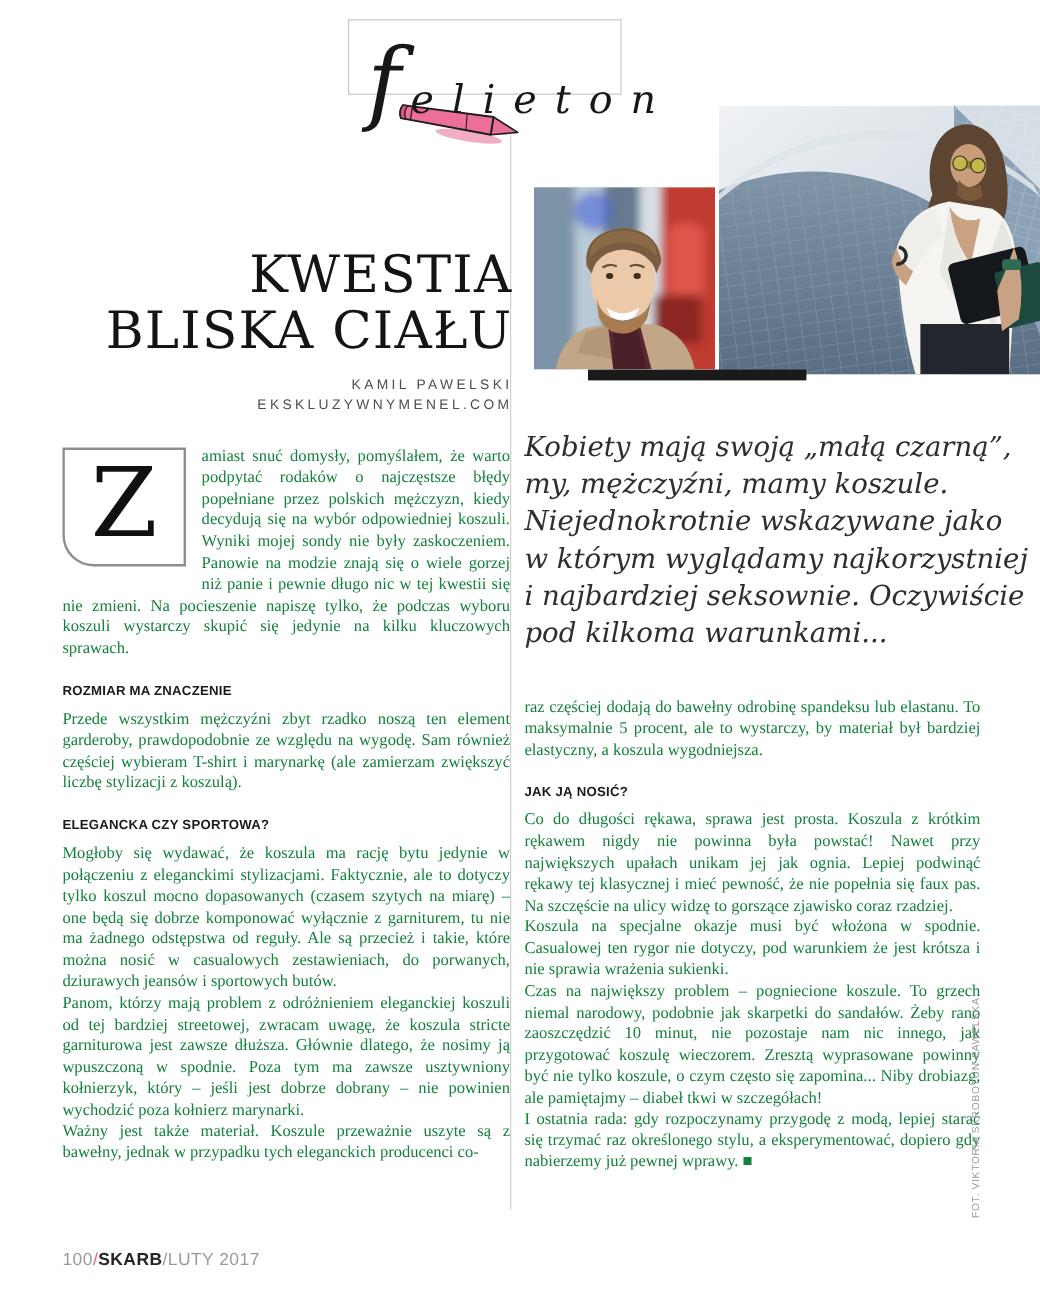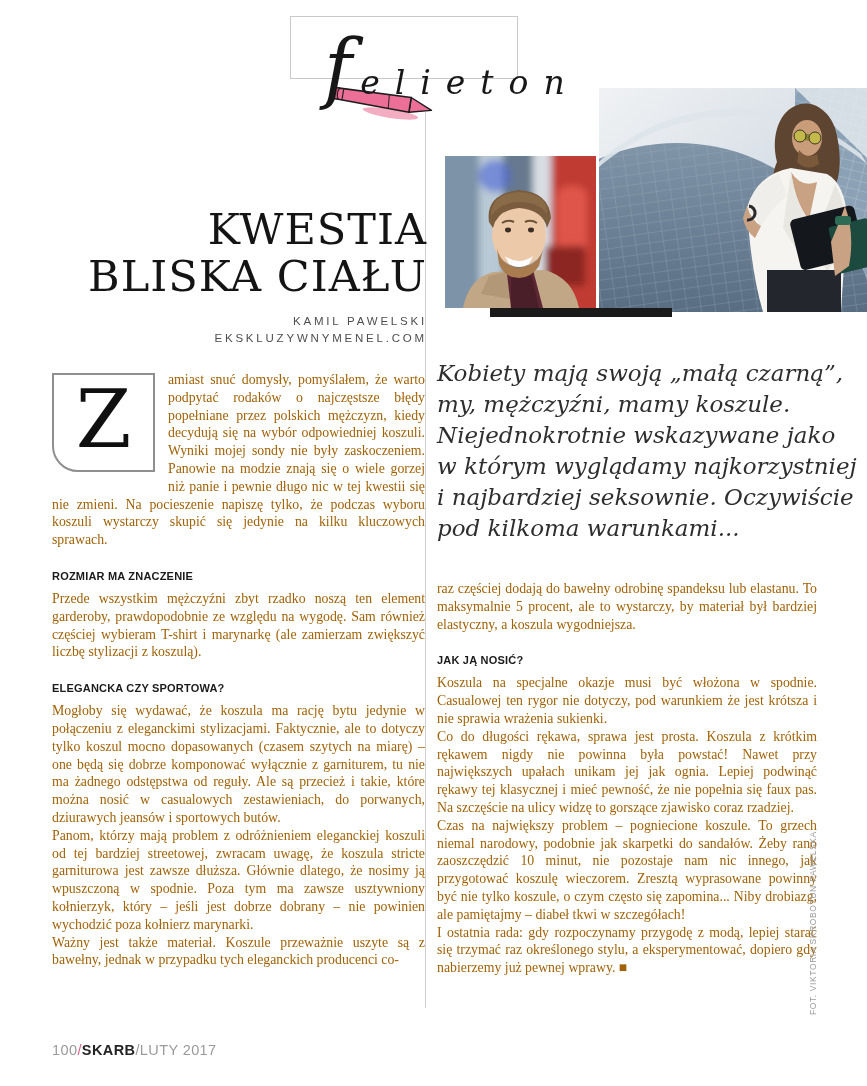--- a/index.html
+++ b/index.html
@@ -6,21 +6,21 @@
   body{
     width:867px;height:1086px;position:relative;background:#ffffff;
     font-family:"Liberation Serif",serif;color:#1b1b1b;overflow:hidden;
   }
   
   .felieton-box{
     position:absolute;left:290px;top:16px;width:226px;height:61px;
     border:1px solid #c9c9c9;background:#fff;
   }
   .felieton-word{
-    position:absolute;left:324px;top:30px;
+    position:absolute;left:306px;top:30px;
     font-family:"DejaVu Serif",serif;font-style:italic;font-weight:400;
     font-size:33px;letter-spacing:15px;color:#171717;line-height:1;
     white-space:nowrap;z-index:3;
   }
   .felieton-word::first-letter{font-size:76px;letter-spacing:8px;}
   .pen-svg{position:absolute;left:326px;top:82px;width:112px;height:42px;z-index:2;}
   .vert-divider{position:absolute;left:425px;top:112px;width:1px;height:896px;background:#cfcfcf;}
 
   
   .title-block{position:absolute;left:52px;top:206px;width:375px;text-align:right;}
@@ -36,21 +36,21 @@
   
   .photo-large{position:absolute;left:599px;top:88px;width:268px;height:224px;overflow:hidden;}
   .photo-small{position:absolute;left:445px;top:156px;width:151px;height:152px;overflow:hidden;}
   .black-bar{position:absolute;left:490px;top:308px;width:182px;height:9px;background:#1a1a1a;}
 
   
   .col-left{position:absolute;left:52px;top:371px;width:373px;}
   .col-right{position:absolute;left:437px;top:358px;width:380px;}
   .bodytext{
     font-family:"Liberation Serif",serif;font-size:13.8px;line-height:17.8px;
-    text-align:justify;color:#a16207;margin:0;
+    text-align:justify;color:#15803d;margin:0;
   }
   .section-h{
     font-family:"Liberation Sans",sans-serif;font-weight:bold;font-size:11px;
     letter-spacing:0.2px;color:#1a1a1a;margin:17px 0 4px 0;line-height:20px;
   }
   .dropcap-box{
     float:left;width:99px;height:95px;border:2px solid #8f8f8f;
     border-bottom-left-radius:26px;margin:2px 13px 8px 0;background:#fff;
     display:flex;align-items:center;justify-content:center;
   }
@@ -224,22 +224,22 @@
     <div class="quote-line">my, mężczyźni, mamy koszule.</div>
     <div class="quote-line">Niejednokrotnie wskazywane jako</div>
     <div class="quote-line">w którym wyglądamy najkorzystniej</div>
     <div class="quote-line">i najbardziej seksownie. Oczywiście</div>
     <div class="quote-line">pod kilkoma warunkami...</div>
   </div>
 
   <p class="bodytext">raz częściej dodają do bawełny odrobinę spandeksu lub elastanu. To maksymalnie 5 procent, ale to wystarczy, by materiał był bardziej elastyczny, a koszula wygodniejsza.</p>
 
   <h2 class="section-h">JAK JĄ NOSIĆ?</h2>
+  <p class="bodytext">Co do długości rękawa, sprawa jest prosta. Koszula z krótkim rękawem nigdy nie powinna była powstać! Nawet przy największych upałach unikam jej jak ognia. Lepiej podwinąć rękawy tej klasycznej i mieć pewność, że nie popełnia się faux pas. Na szczęście na ulicy widzę to gorszące zjawisko coraz rzadziej.</p>
   <p class="bodytext">Koszula na specjalne okazje musi być włożona w spodnie. Casualowej ten rygor nie dotyczy, pod warunkiem że jest krótsza i nie sprawia wrażenia sukienki.</p>
-  <p class="bodytext">Co do długości rękawa, sprawa jest prosta. Koszula z krótkim rękawem nigdy nie powinna była powstać! Nawet przy największych upałach unikam jej jak ognia. Lepiej podwinąć rękawy tej klasycznej i mieć pewność, że nie popełnia się faux pas. Na szczęście na ulicy widzę to gorszące zjawisko coraz rzadziej.</p>
   <p class="bodytext">Czas na największy problem – pogniecione koszule. To grzech niemal narodowy, podobnie jak skarpetki do sandałów. Żeby rano zaoszczędzić 10 minut, nie pozostaje nam nic innego, jak przygotować koszulę wieczorem. Zresztą wyprasowane powinny być nie tylko koszule, o czym często się zapomina... Niby drobiazg, ale pamiętajmy – diabeł tkwi w szczegółach!</p>
   <p class="bodytext">I ostatnia rada: gdy rozpoczynamy przygodę z modą, lepiej starać się trzymać raz określonego stylu, a eksperymentować, dopiero gdy nabierzemy już pewnej wprawy. ■</p>
 </div>
 
 <div class="photo-credit">FOT. VIKTORIA SKROBOTUN-PAWELSKA</div>
 
 <div class="footer">
   <span class="pg">100</span><span class="sep-pink">/</span><span class="mag">SKARB</span><span class="sep-gray">/</span><span class="issue">LUTY 2017</span>
 </div>
 

